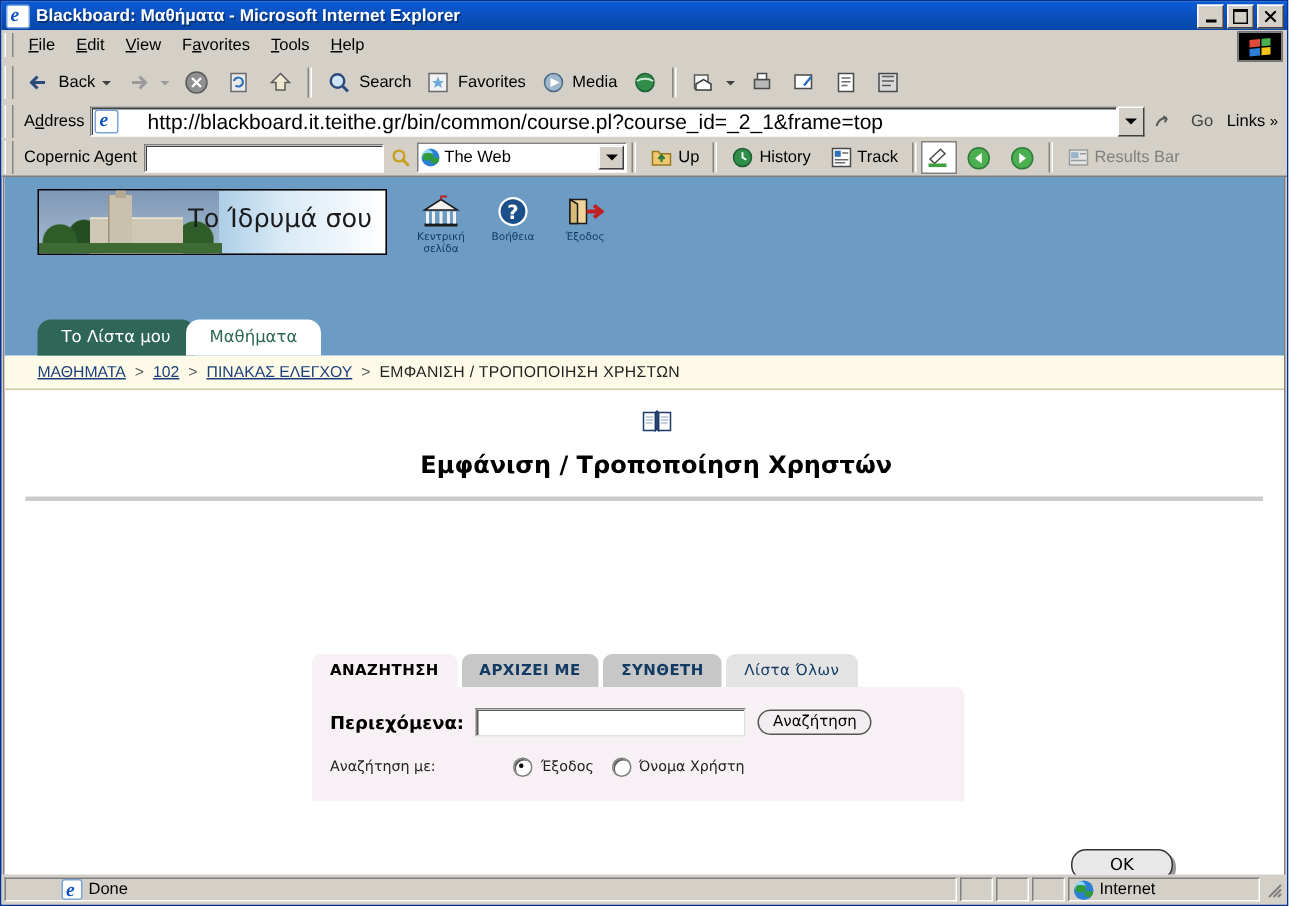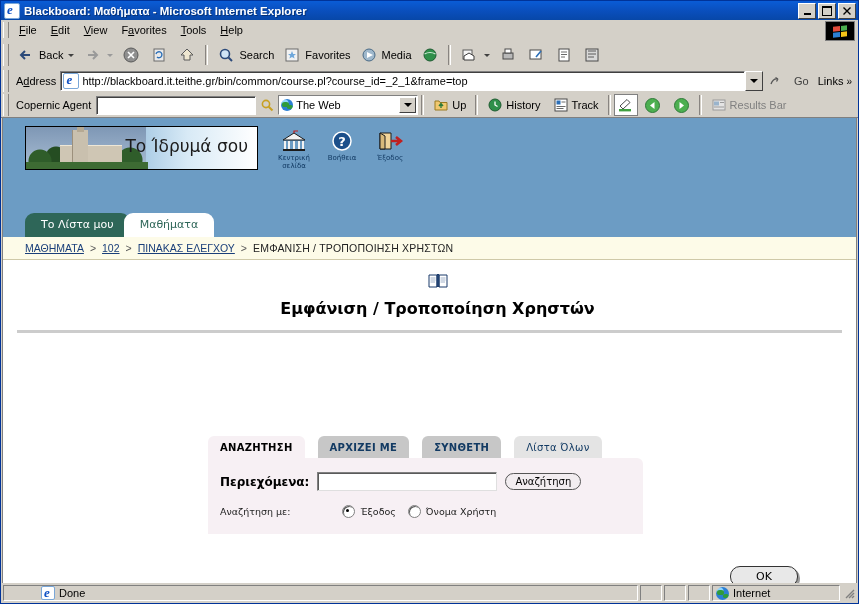--- a/index.html
+++ b/index.html
@@ -129,21 +129,21 @@
     border-bottom: 1px solid #d4d0c8;
   }
   .addr-label { font-size:11px; padding:0 4px 0 4px; white-space:nowrap; }
   .addr-field {
     flex:1 1 auto; height:18px; background:#ffffff;
     border:1px solid; border-color:#808080 #ffffff #ffffff #808080;
     box-shadow: inset 1px 1px 0 #404040;
     display:flex; align-items:center; gap:3px; padding:0 2px;
     overflow:hidden; position:relative;
   }
-  .addr-text { font-size:11px; color:#000; white-space:nowrap; }
+  .addr-text { font-size:14px; color:#000; white-space:nowrap;margin-left:16px; }
   .addr-drop {
     width:16px;height:18px;background:#d4d0c8;
     border:1px solid; border-color:#ffffff #404040 #404040 #ffffff;
     display:flex;align-items:center;justify-content:center; flex:0 0 auto;
   }
   .dn-arrow{width:0;height:0;border-left:4px solid transparent;border-right:4px solid transparent;border-top:4px solid #000;}
   .go-btn{display:flex;align-items:center;gap:12px;padding:0 5px;font-size:11px;color:#404040;white-space:nowrap;}
   .links-btn{display:flex;align-items:center;gap:3px;padding:0 4px;font-size:11px;white-space:nowrap;}
 
   
@@ -250,21 +250,21 @@
   }
   .bb-title .tt {
     font-size:16px; font-weight:bold; color:#000;
     font-family:"DejaVu Sans", sans-serif;
   }
   .bb-rule { height:3px; background:#cccccc; margin:12px 14px 0 14px; }
 
   .panel {
     position:absolute; left:205px; top:318px; width:435px;
   }
-  .panel-tabs { display:flex; align-items:flex-end; gap:13px; }
+  .panel-tabs { display:flex; align-items:flex-end; gap:3px; }
   .ptab {
     font-size:10px; letter-spacing:.3px; padding:6px 12px 5px 12px;
     border-radius:6px 6px 0 0; white-space:nowrap;
     font-family:"DejaVu Sans", sans-serif; color:#123a63;
   }
   .ptab.active { background:#f7f0f4; color:#000; font-weight:bold; }
   .ptab.grey { background:#c7c7c7; font-weight:bold; }
   .ptab.light { background:#e4e4e4; }
   .panel-body {
     background:#f7f0f4; padding:14px 0 16px 0; position:relative;
@@ -292,21 +292,21 @@
   .radio {
     width:11px;height:11px;border-radius:50%;
     background:#fff; border:1px solid #808080;
     box-shadow: inset 1px 1px 0 #5a5a5a;
     position:relative; flex:0 0 auto;
   }
   .radio.on:after{
     content:""; position:absolute; left:3px; top:3px; width:3px;height:3px;
     border-radius:50%; background:#000;
   }
-  .ok-wrap { position:absolute; right:58px; top:448px; }
+  .ok-wrap { position:absolute; right:74px; top:448px; }
   .ok-btn {
     width:66px; height:19px; border:1px solid #333; border-radius:10px;
     background:#e8e8e8; font-size:11px; color:#000;
     display:flex; align-items:center; justify-content:center;
     box-shadow: 2px 2px 0 #9a9a9a;
     font-family:"DejaVu Sans", sans-serif;
   }
 
   
   .statusbar {

